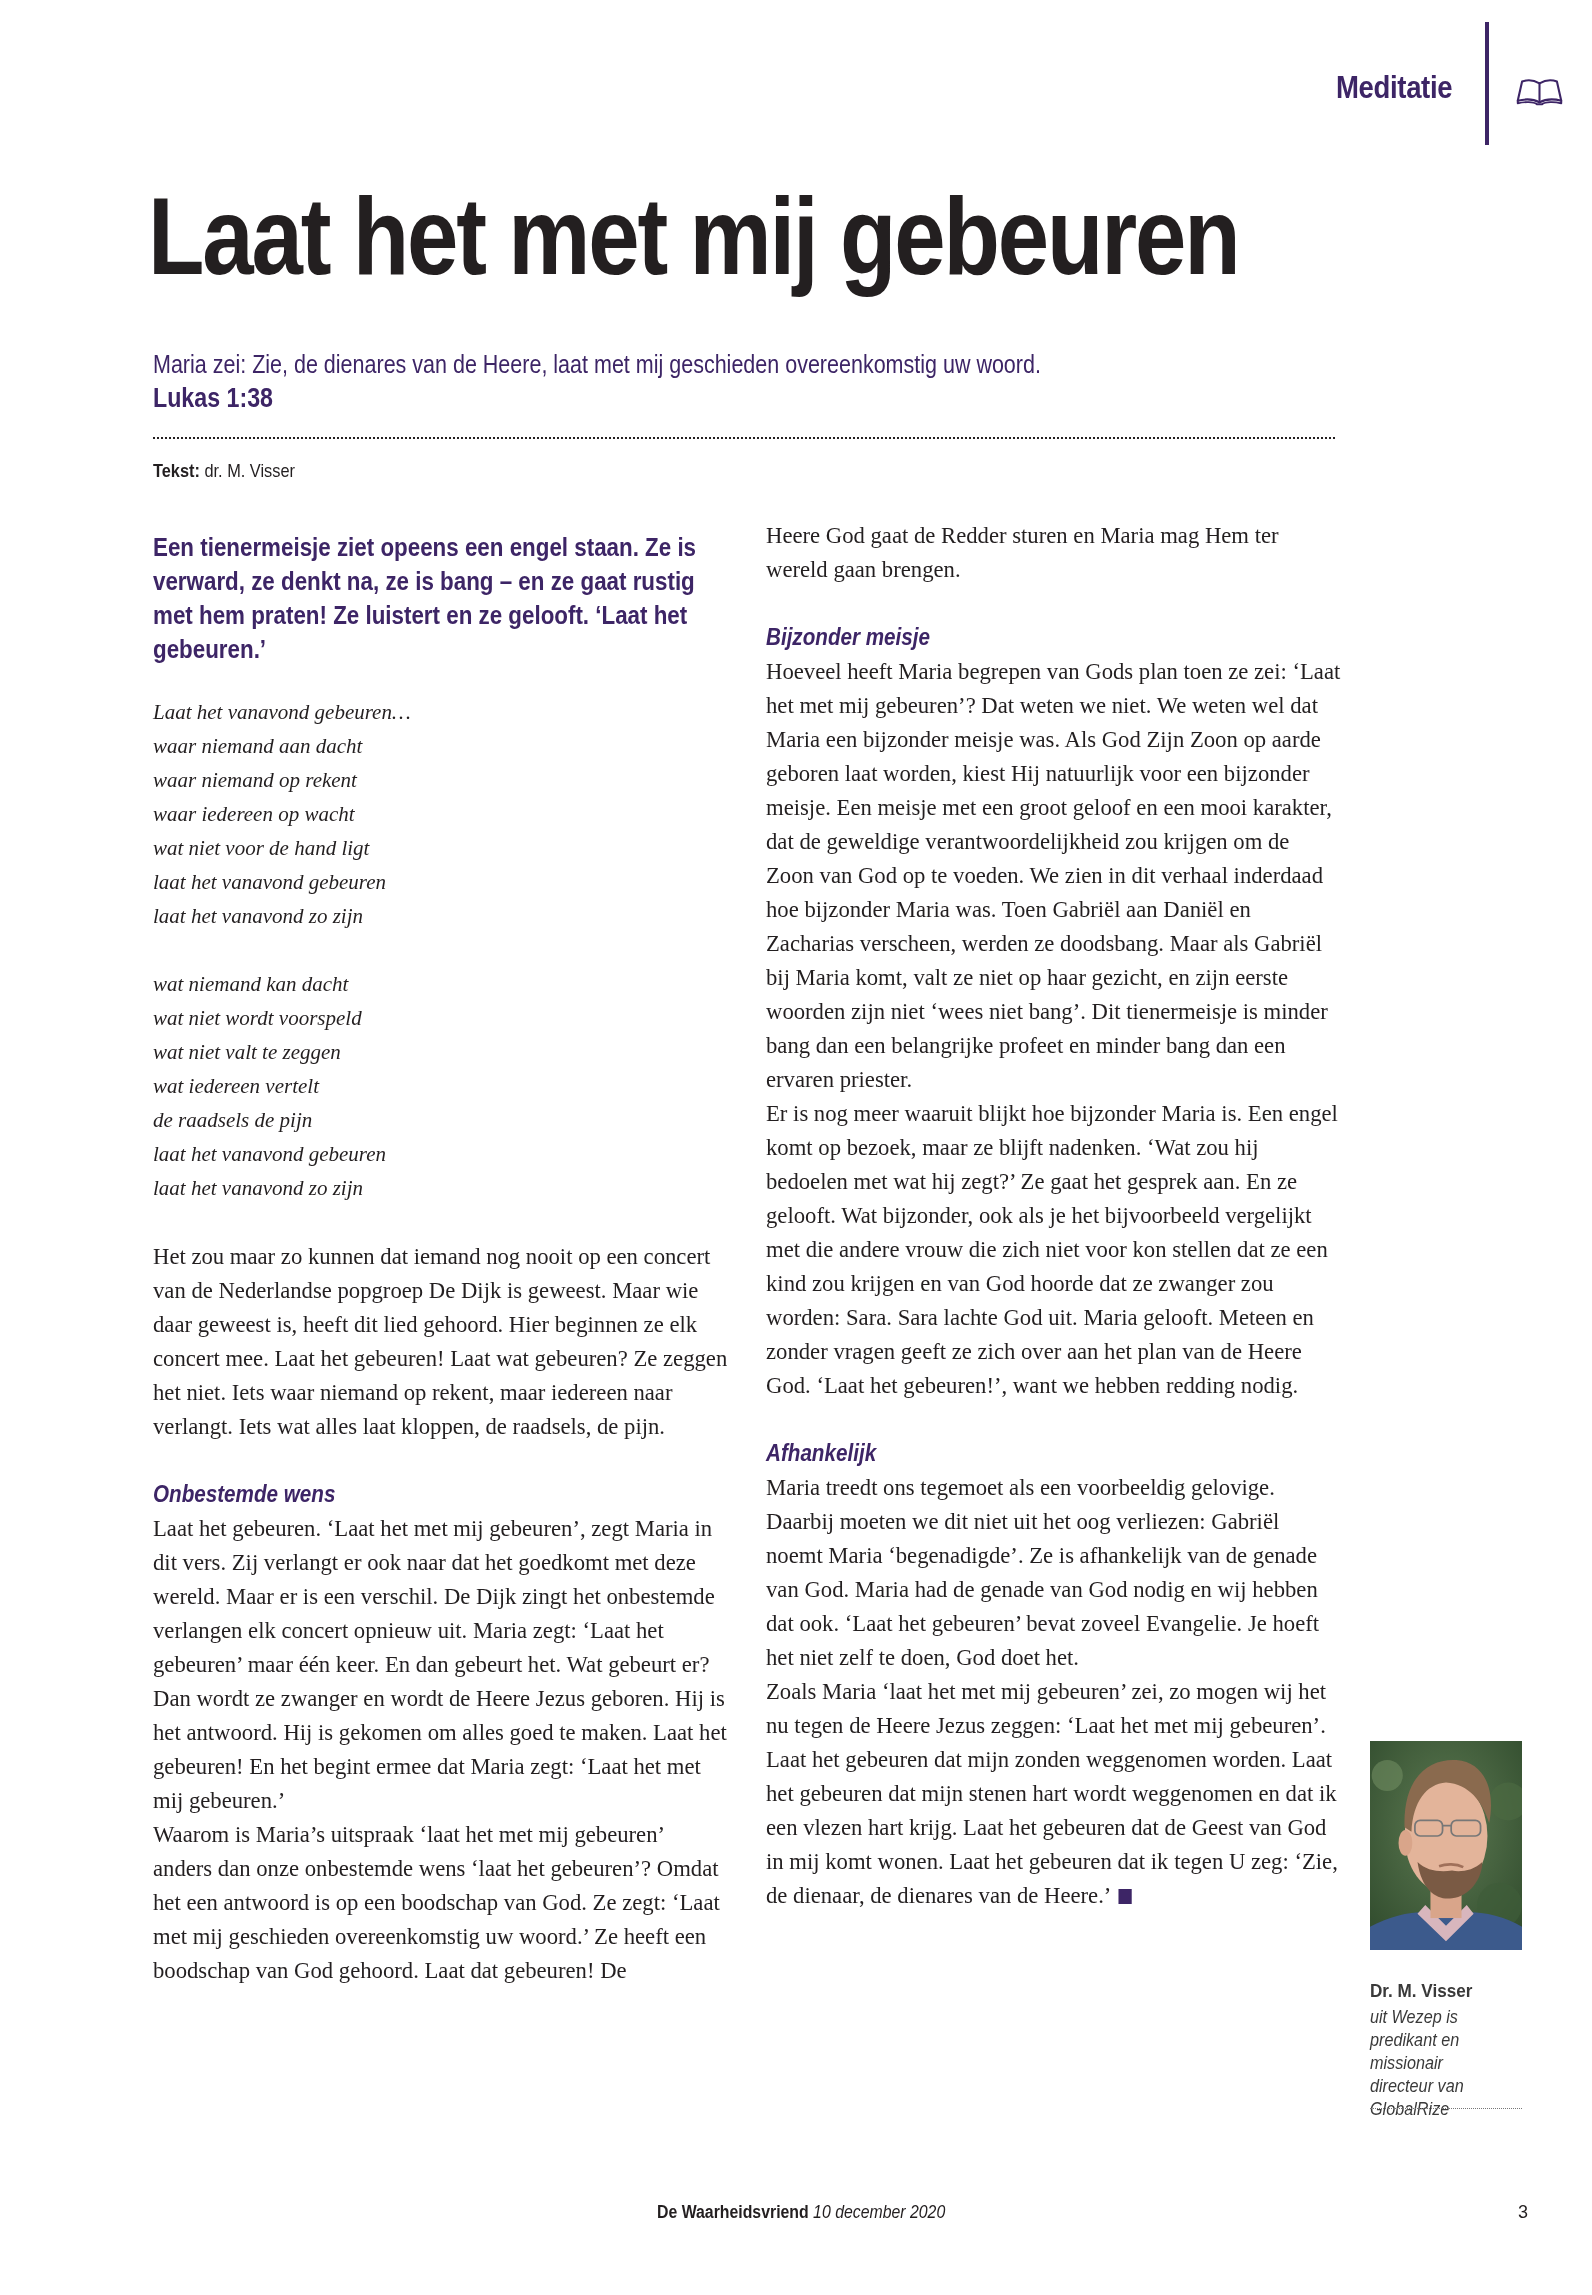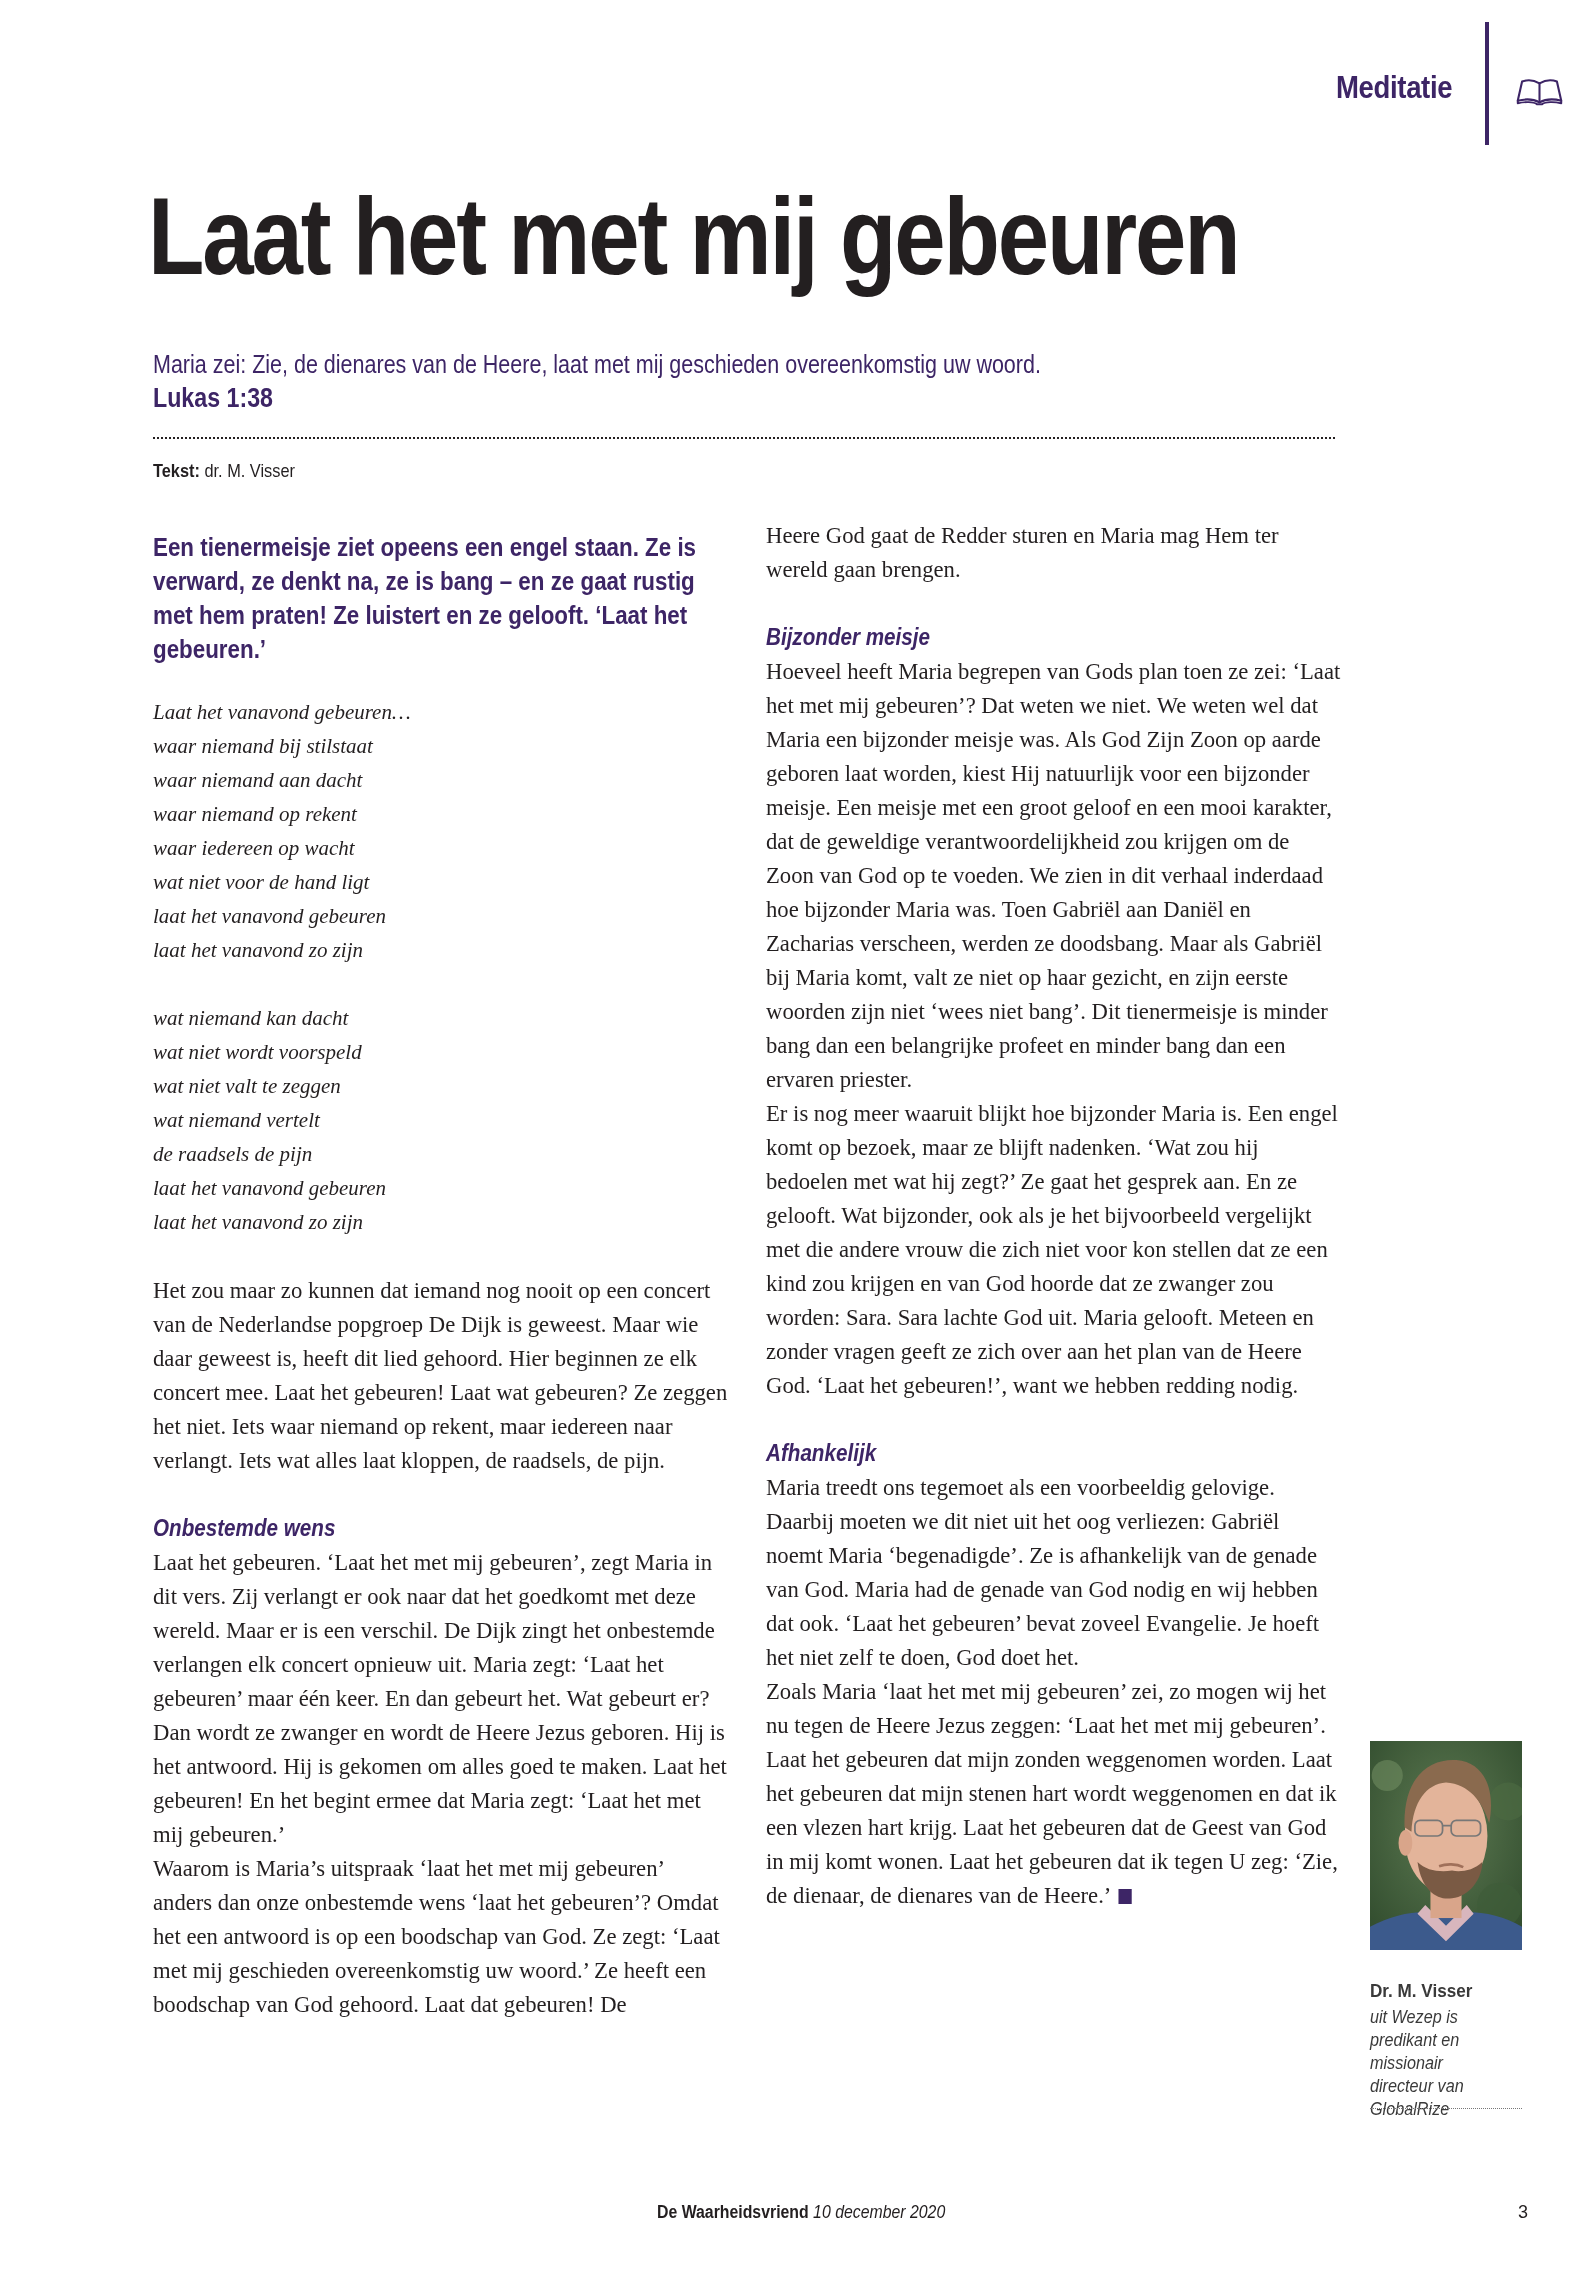--- a/index.html
+++ b/index.html
@@ -63,33 +63,32 @@
   <b>Tekst:</b>
   <span>dr. M. Visser</span>
 </div>
 
 <div id="col-left" class="col">
   <div class="intro sans">Een tienermeisje ziet opeens een engel staan. Ze is verward, ze denkt na, ze is bang – en ze gaat rustig met hem praten! Ze luistert en ze gelooft. ‘Laat het gebeuren.’</div>
 
   <div class="poem">
     <div class="stanza">
       <div class="poem-line">Laat het vanavond gebeuren…</div>
-      <div class="poem-line">waar niemand bij stilstaat</div>
       <div class="poem-line">waar niemand aan dacht</div>
       <div class="poem-line">waar niemand op rekent</div>
       <div class="poem-line">waar iedereen op wacht</div>
       <div class="poem-line">wat niet voor de hand ligt</div>
       <div class="poem-line">laat het vanavond gebeuren</div>
       <div class="poem-line">laat het vanavond zo zijn</div>
     </div>
     <div class="stanza">
       <div class="poem-line">wat niemand kan dacht</div>
       <div class="poem-line">wat niet wordt voorspeld</div>
       <div class="poem-line">wat niet valt te zeggen</div>
-      <div class="poem-line">wat niemand vertelt</div>
+      <div class="poem-line">wat iedereen vertelt</div>
       <div class="poem-line">de raadsels de pijn</div>
       <div class="poem-line">laat het vanavond gebeuren</div>
       <div class="poem-line">laat het vanavond zo zijn</div>
     </div>
   </div>
 
   <p class="body-p serif para">Het zou maar zo kunnen dat iemand nog nooit op een concert van de Nederlandse popgroep De Dijk is geweest. Maar wie daar geweest is, heeft dit lied gehoord. Hier beginnen ze elk concert mee. Laat het gebeuren! Laat wat gebeuren? Ze zeggen het niet. Iets waar niemand op rekent, maar iedereen naar verlangt. Iets wat alles laat kloppen, de raadsels, de pijn.</p>
 
   <div class="sec-head sans">Onbestemde wens</div>
   <p class="body-p serif para">Laat het gebeuren. ‘Laat het met mij gebeuren’, zegt Maria in dit vers. Zij verlangt er ook naar dat het goedkomt met deze wereld. Maar er is een verschil. De Dijk zingt het onbestemde verlangen elk concert opnieuw uit. Maria zegt: ‘Laat het gebeuren’ maar één keer. En dan gebeurt het. Wat gebeurt er? Dan wordt ze zwanger en wordt de Heere Jezus geboren. Hij is het antwoord. Hij is gekomen om alles goed te maken. Laat het gebeuren! En het begint ermee dat Maria zegt: ‘Laat het met mij gebeuren.’</p>

